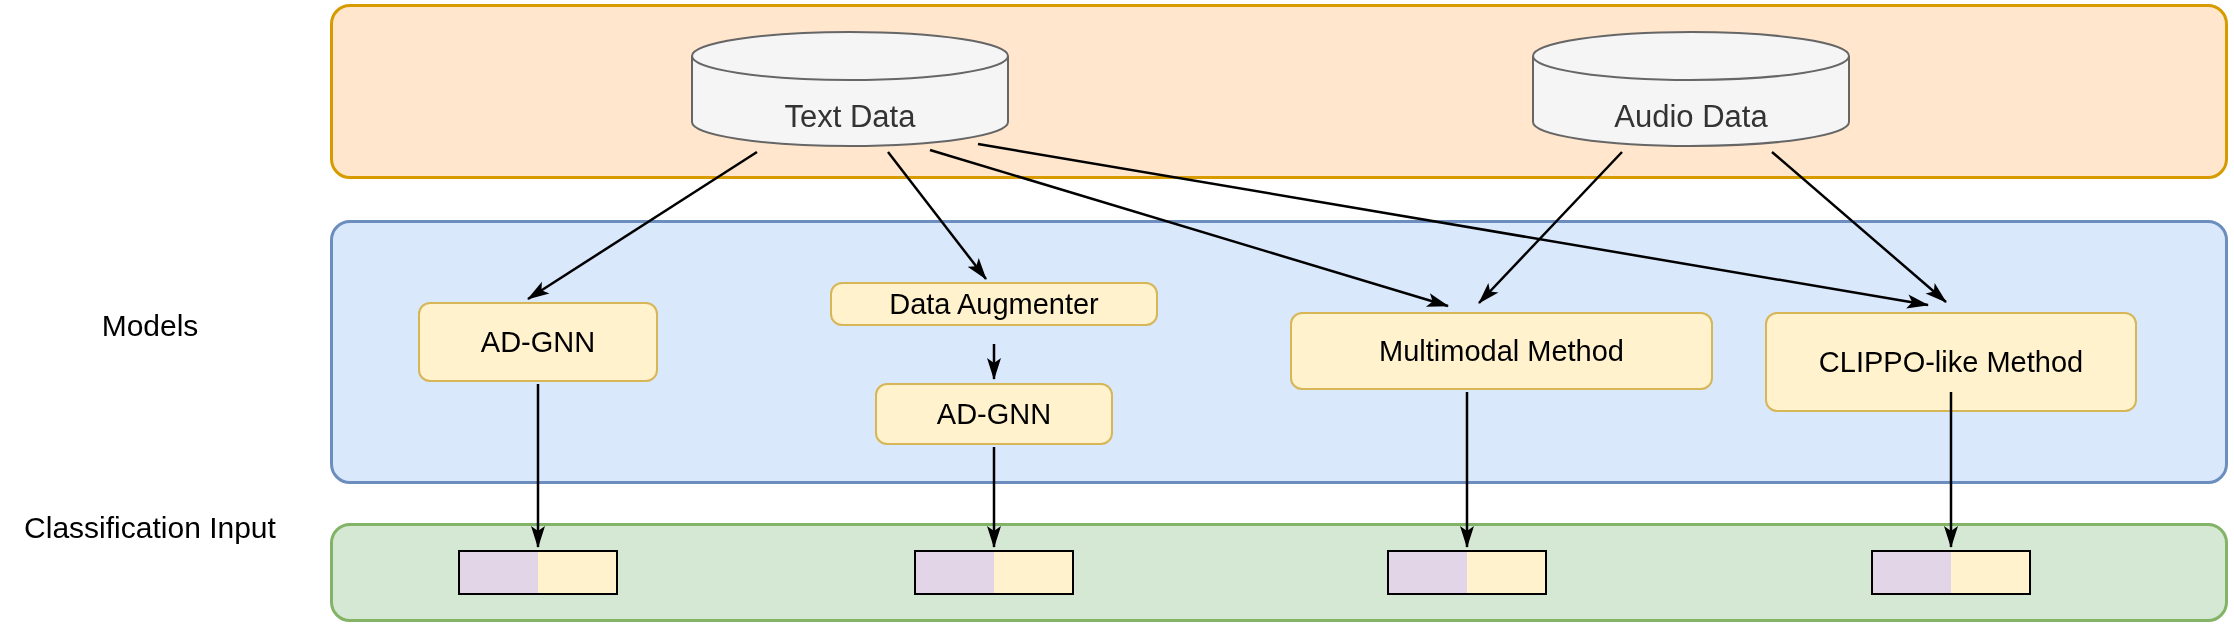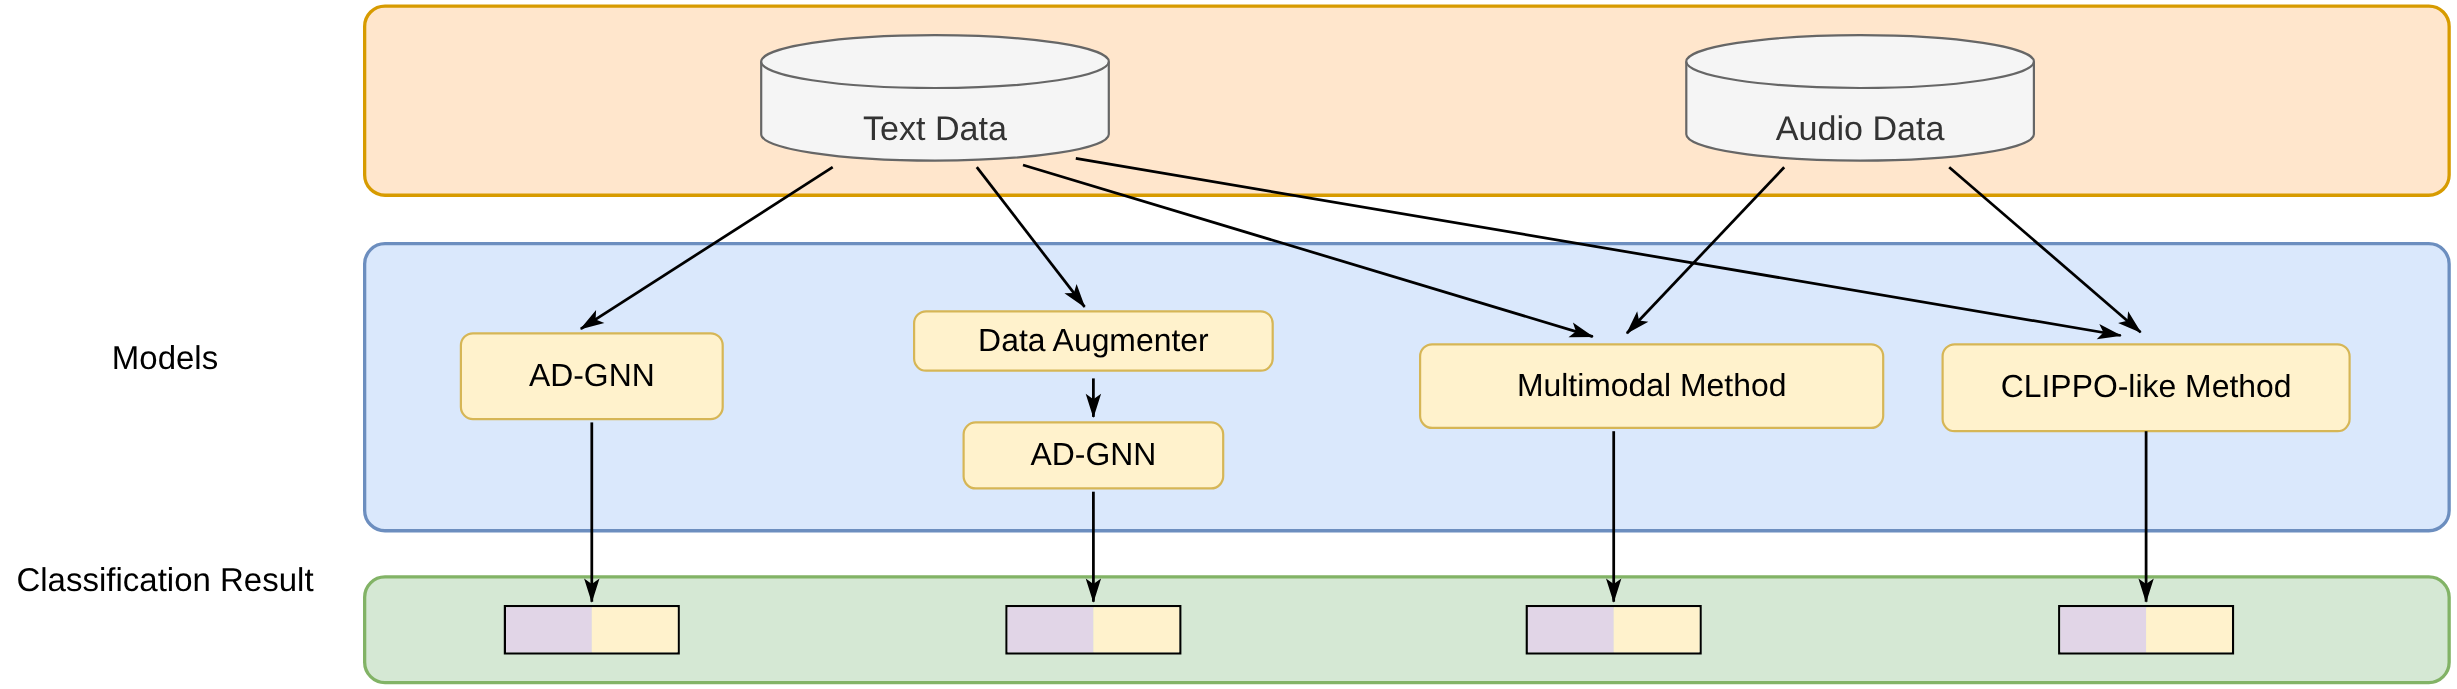--- a/index.html
+++ b/index.html
@@ -32,24 +32,24 @@
   .cyl-label{fill:var(--cyl_text);font-size:31px;font-family:"Liberation Sans","DejaVu Sans",sans-serif;}
   .cyl-text {left:690px; top:30px;}
   .cyl-audio{left:1531px;top:30px;}
 
   .model-box{
     position:absolute;background:var(--yellow_fill);border:2.5px solid var(--yellow_stroke);
     border-radius:12px;box-sizing:border-box;display:flex;align-items:center;justify-content:center;
     font-size:29px;color:var(--text);white-space:nowrap;
   }
   #box-adgnn1    {left:418px; top:302px;width:240px;height:80px;}
-  #box-augmenter {left:830px; top:282px;width:328px;height:56px;}
+  #box-augmenter {left:830px; top:282px;width:328px;height:44px;}
   #box-adgnn2    {left:875px; top:383px;width:238px;height:62px;}
   #box-multimodal{left:1290px;top:312px;width:423px;height:78px;}
-  #box-clippo    {left:1765px;top:312px;width:372px;height:81px;}
+  #box-clippo    {left:1765px;top:312px;width:372px;height:100px;}
 
   .result-rect{
     position:absolute;top:550px;width:160px;height:45px;border:2px solid var(--result_border);
     box-sizing:border-box;display:flex;
   }
   .result-rect .half{flex:1 1 50%;height:100%;}
   .half-purple{background:var(--purple_fill);}
   .half-yellow{background:var(--yellow_fill);}
   #result-1{left:458px;} #result-2{left:914px;} #result-3{left:1387px;} #result-4{left:1871px;}
 
@@ -60,21 +60,21 @@
 </head>
 <body>
 
 <div class="canvas">
 
   <div class="band band-input"></div>
   <div class="band band-models"></div>
   <div class="band band-result"></div>
 
   <div class="row-label label-models">Models</div>
-  <div class="row-label label-result">Classification Result</div>
+  <div class="row-label label-result">Classification Input</div>
 
   <svg class="cylinder cyl-text" viewBox="0 0 320 118">
     <path class="cyl-body" d="M2,26 L2,92 A158,24 0 0 0 318,92 L318,26"></path>
     <ellipse class="cyl-top" cx="160" cy="26" rx="158" ry="24"></ellipse>
     <text class="cyl-label" x="160" y="97" text-anchor="middle">Text Data</text>
   </svg>
 
   <svg class="cylinder cyl-audio" viewBox="0 0 320 118">
     <path class="cyl-body" d="M2,26 L2,92 A158,24 0 0 0 318,92 L318,26"></path>
     <ellipse class="cyl-top" cx="160" cy="26" rx="158" ry="24"></ellipse>

